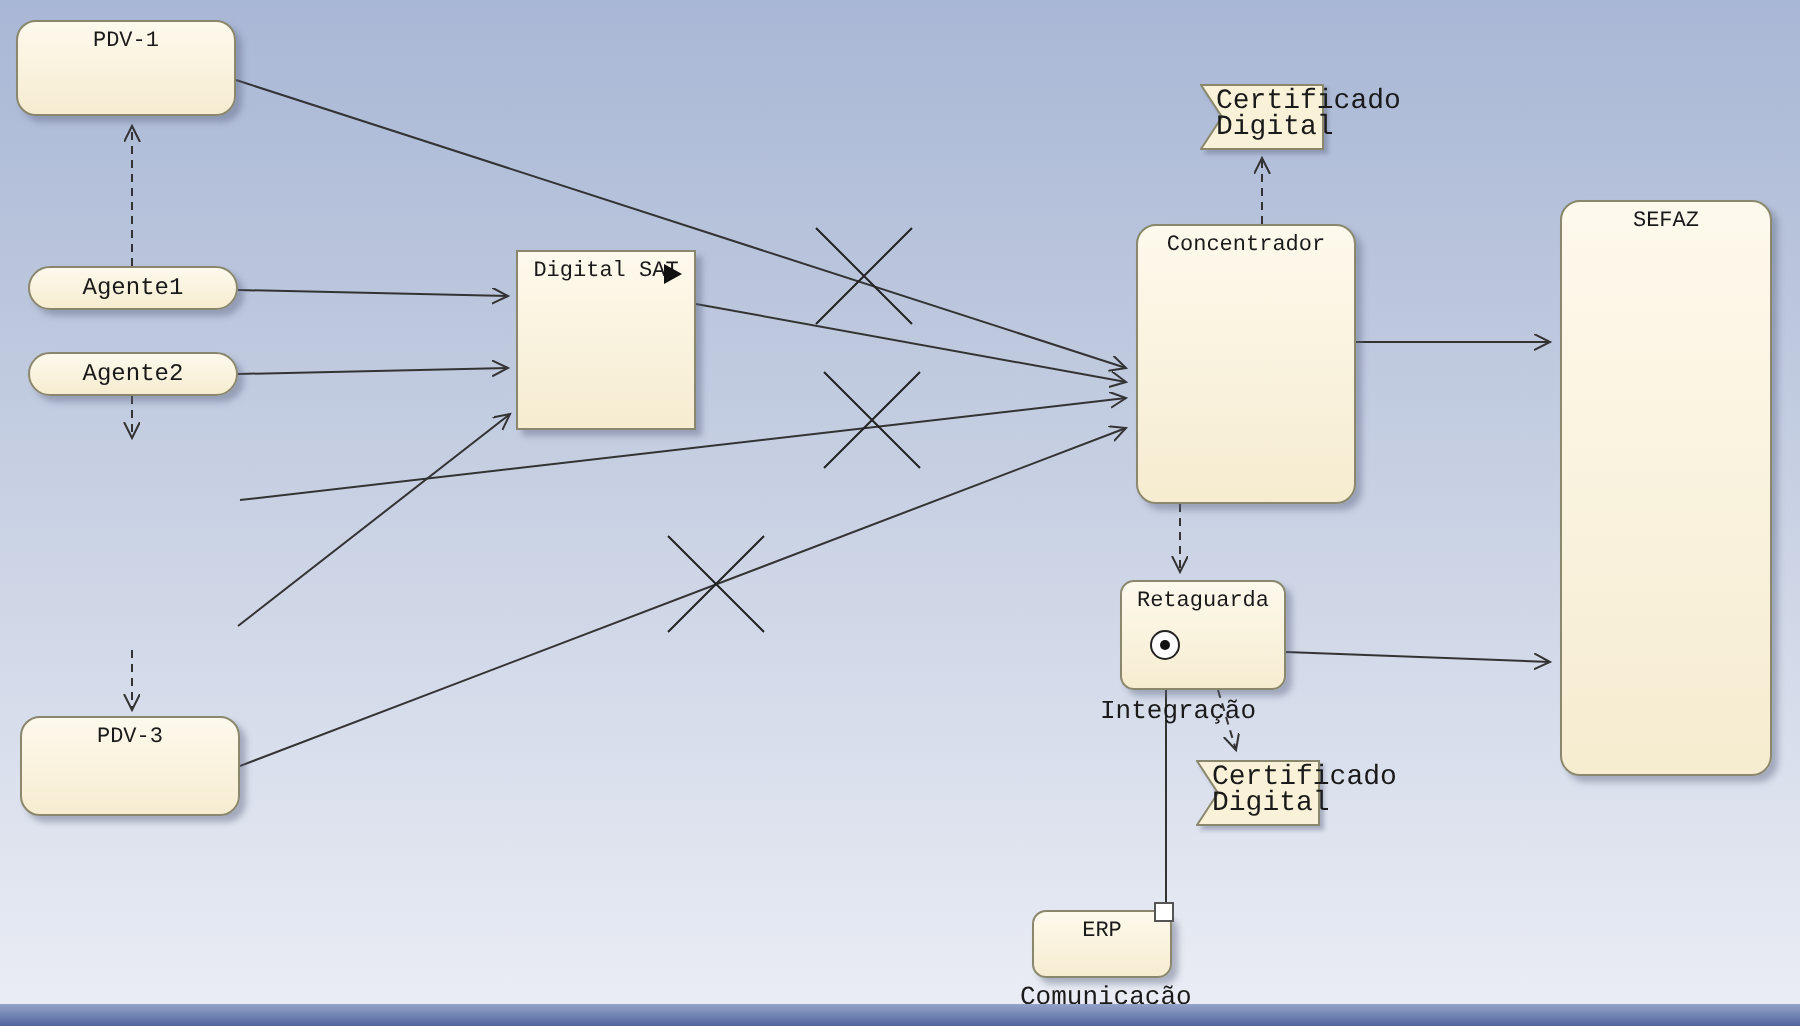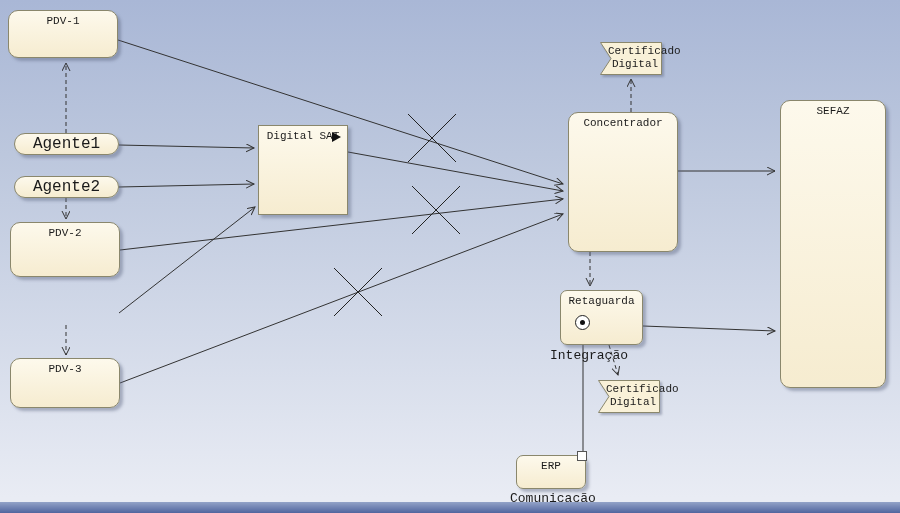--- a/index.html
+++ b/index.html
@@ -21,30 +21,30 @@
     background:linear-gradient(180deg,#fdf9ec 0%,#f6ecd0 100%);
     border:1px solid #8a876c;
     box-shadow:3px 3px 3px rgba(95,105,130,.45);
     font-size:11px;
     box-sizing:border-box;
   }
   .rounded{border-radius:10px;}
   .rounded-sm{border-radius:7px;}
   .pill{border-radius:11px;}
   .label-top{position:absolute;top:4px;left:0;width:100%;text-align:center;font-size:11px;}
-  .label-center{width:100%;height:100%;display:flex;align-items:center;justify-content:center;font-size:16px;}
+  .label-center{width:100%;height:100%;display:flex;align-items:center;justify-content:center;font-size:12px;}
   .sat{border-radius:0;}
   .sat-triangle{
     position:absolute;top:6px;right:6px;width:0;height:0;
     border-left:9px solid #111;border-top:5px solid transparent;border-bottom:5px solid transparent;
   }
   .flag{position:absolute;}
   .flag svg{position:absolute;left:0;top:0;filter:drop-shadow(2px 2px 1px rgba(95,105,130,.45));}
   .flag-poly{fill:#f9f1d8;stroke:#8a876c;stroke-width:1;}
-  .flag-label{position:absolute;left:8px;top:3px;right:0;text-align:center;font-size:11px;line-height:13px;}
+  .flag-label{position:absolute;left:8px;top:3px;right:0;text-align:center;font-size:14px;line-height:13px;}
   .iface-ball{
     position:absolute;left:14px;top:24px;width:13px;height:13px;
     border:1.5px solid #222;border-radius:50%;background:#fff;
     display:flex;align-items:center;justify-content:center;
   }
   .iface-dot{width:5px;height:5px;border-radius:50%;background:#111;}
   .port-square{
     position:absolute;top:-5px;right:-2px;width:10px;height:10px;
     background:#fff;border:1px solid #555;box-sizing:border-box;
   }
@@ -95,23 +95,20 @@
   </div>
 
   <div class="node pill" style="left:14px;top:133px;width:105px;height:22px">
     <div class="label-center">Agente1</div>
   </div>
 
   <div class="node pill" style="left:14px;top:176px;width:105px;height:22px">
     <div class="label-center">Agente2</div>
   </div>
 
-  <div class="node rounded" style="left:10px;top:222px;width:110px;height:55px">
-    <div class="label-top">PDV-2</div>
-  </div>
 
 
   <div class="node rounded" style="left:10px;top:358px;width:110px;height:50px">
     <div class="label-top">PDV-3</div>
   </div>
 
   <div class="node sat" style="left:258px;top:125px;width:90px;height:90px">
     <div class="label-top">Digital SAT</div>
     <div class="sat-triangle"></div>
   </div>

